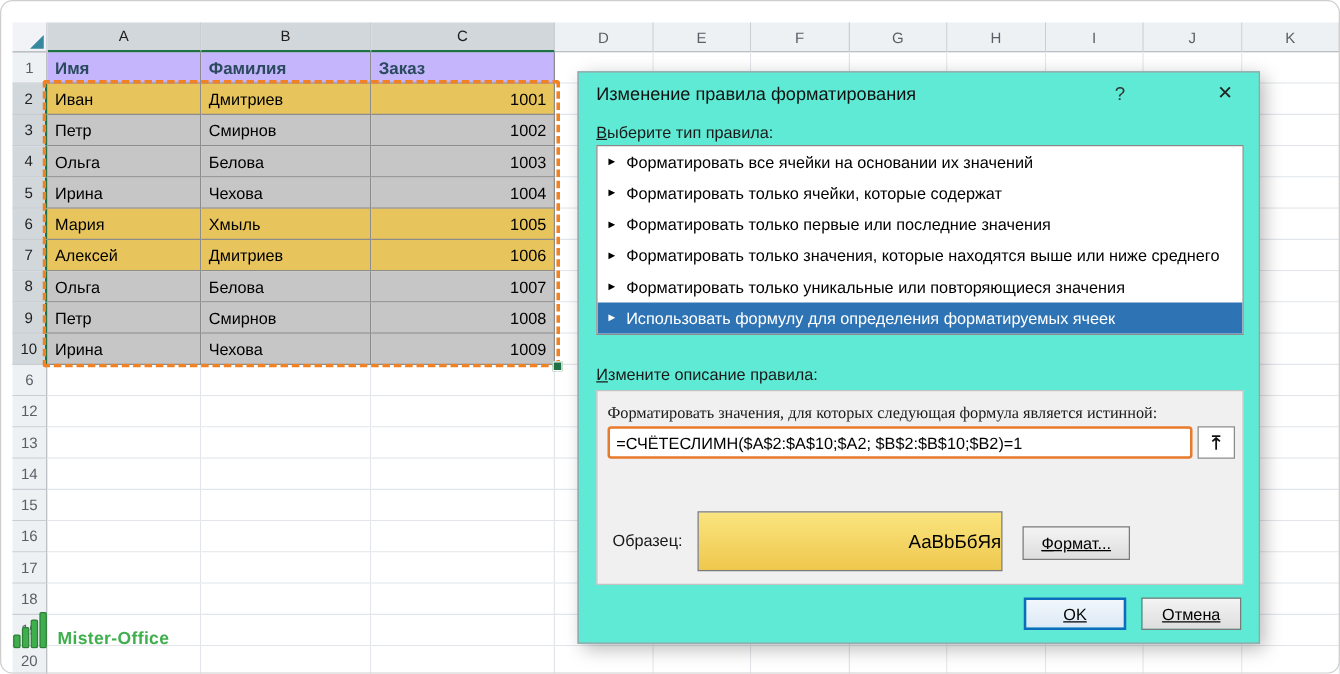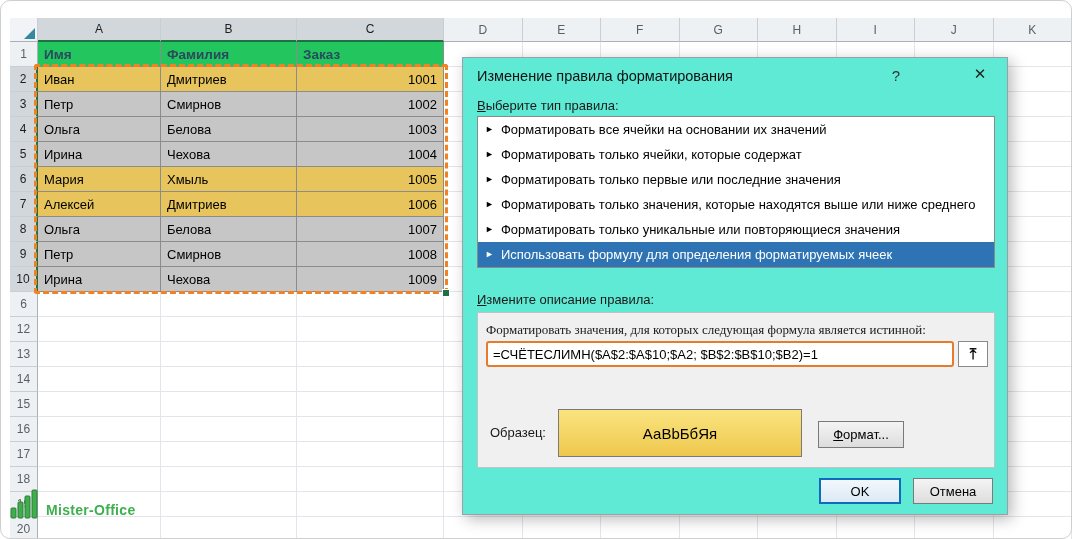--- a/index.html
+++ b/index.html
@@ -23,21 +23,21 @@
     border-bottom:11px solid #35889e; border-left:11px solid transparent; }
   .ch { background:#eef1f4; color:#5a5f66; font-size:12px; justify-content:center;
         border-right:1px solid #c9ced4; border-bottom:1px solid #aab0b8; }
   .ch.sel { background:#d2d7dc; color:#1e1e1e; border-bottom:2px solid #1e7145; }
   .rh { background:#eef1f4; color:#5a5f66; font-size:12px; justify-content:center;
         border-right:1px solid #aab0b8; border-bottom:1px solid #c9ced4; }
   .rh.sel { background:#d2d7dc; color:#1e1e1e; border-right:2px solid #1e7145; }
   .c  { background:#fff; border-right:1px solid #e2e6ea; border-bottom:1px solid #e2e6ea; }
   .tc { padding-left:6px; font-size:13px; color:#000;
         border-right:1px solid #8c8c8c; border-bottom:1px solid #8c8c8c; }
-  .th-cell { background:#22c55e; color:#2b4a5e; font-weight:bold; font-size:13.5px; }
+  .th-cell { background:#c4b5fd; color:#2b4a5e; font-weight:bold; font-size:13.5px; }
   .tc.yellow { background:#e7c45c; }
   .tc.gray   { background:#c6c6c6; }
   .tc.num { justify-content:flex-end; padding-right:6px; padding-left:0; }
 
   .marquee { position:absolute; left:34px; top:64px; width:414px; height:230px;
     border:3px dashed #f08223; border-radius:3px; z-index:2; pointer-events:none; }
   .fill-handle { position:absolute; left:442px; top:289px; width:8px; height:8px;
     background:#1e7145; border:1px solid #fff; z-index:3; }
 
   
@@ -64,25 +64,25 @@
   .lbl-formula { position:absolute; left:8px; top:9px; white-space:nowrap;font-family:Liberation Serif, serif; }
   .formula-input { position:absolute; left:8px; top:28px; width:468px; height:26px;
     border:2px solid #e87a2b; border-radius:3px; background:#fff; padding:0 5px;
     font-family:"Liberation Sans", sans-serif; font-size:13px; color:#000; }
   .collapse-btn { position:absolute; left:480px; top:28px; width:30px; height:26px;
     background:#fff; border:1px solid #8a8a8a; display:flex; align-items:center;
     justify-content:center; font-weight:bold; font-size:15px; color:#111; cursor:default; }
   .lbl-sample { position:absolute; left:12px; top:112px; }
   .sample-box { position:absolute; left:80px; top:96px; width:244px; height:48px;
     border:1px solid #7a7a7a; background:linear-gradient(#fae47f,#eec84d);
-    display:flex; align-items:center; justify-content:center; font-size:15px; color:#000; }
+    display:flex; align-items:center; justify-content:flex-end; font-size:15px; color:#000; }
   .btn { display:flex; align-items:center; justify-content:center;
     background:linear-gradient(#f4f4f4,#dddddd); border:1px solid #7a7a7a;
     font-size:13px; color:#000; cursor:default; }
-  .btn span { display:inline-block; }
+  .btn span { display:inline-block;text-decoration:underline; }
   .format-btn { position:absolute; left:340px; top:108px; width:86px; height:27px; }
   .ok-btn { position:absolute; left:356px; top:420px; width:82px; height:26px;
     border:2px solid #0f6cbd; background:linear-gradient(#f2f7fc,#dce9f5); }
   .cancel-btn { position:absolute; left:450px; top:420px; width:80px; height:26px; }
 
   
   .logo { position:absolute; left:10px; top:489px; display:flex; align-items:flex-end;
     gap:6px; z-index:5; }
   .logo-text { font-size:14px; font-weight:bold; color:#3faf4e; letter-spacing:.3px; line-height:1.2; }
 </style>

